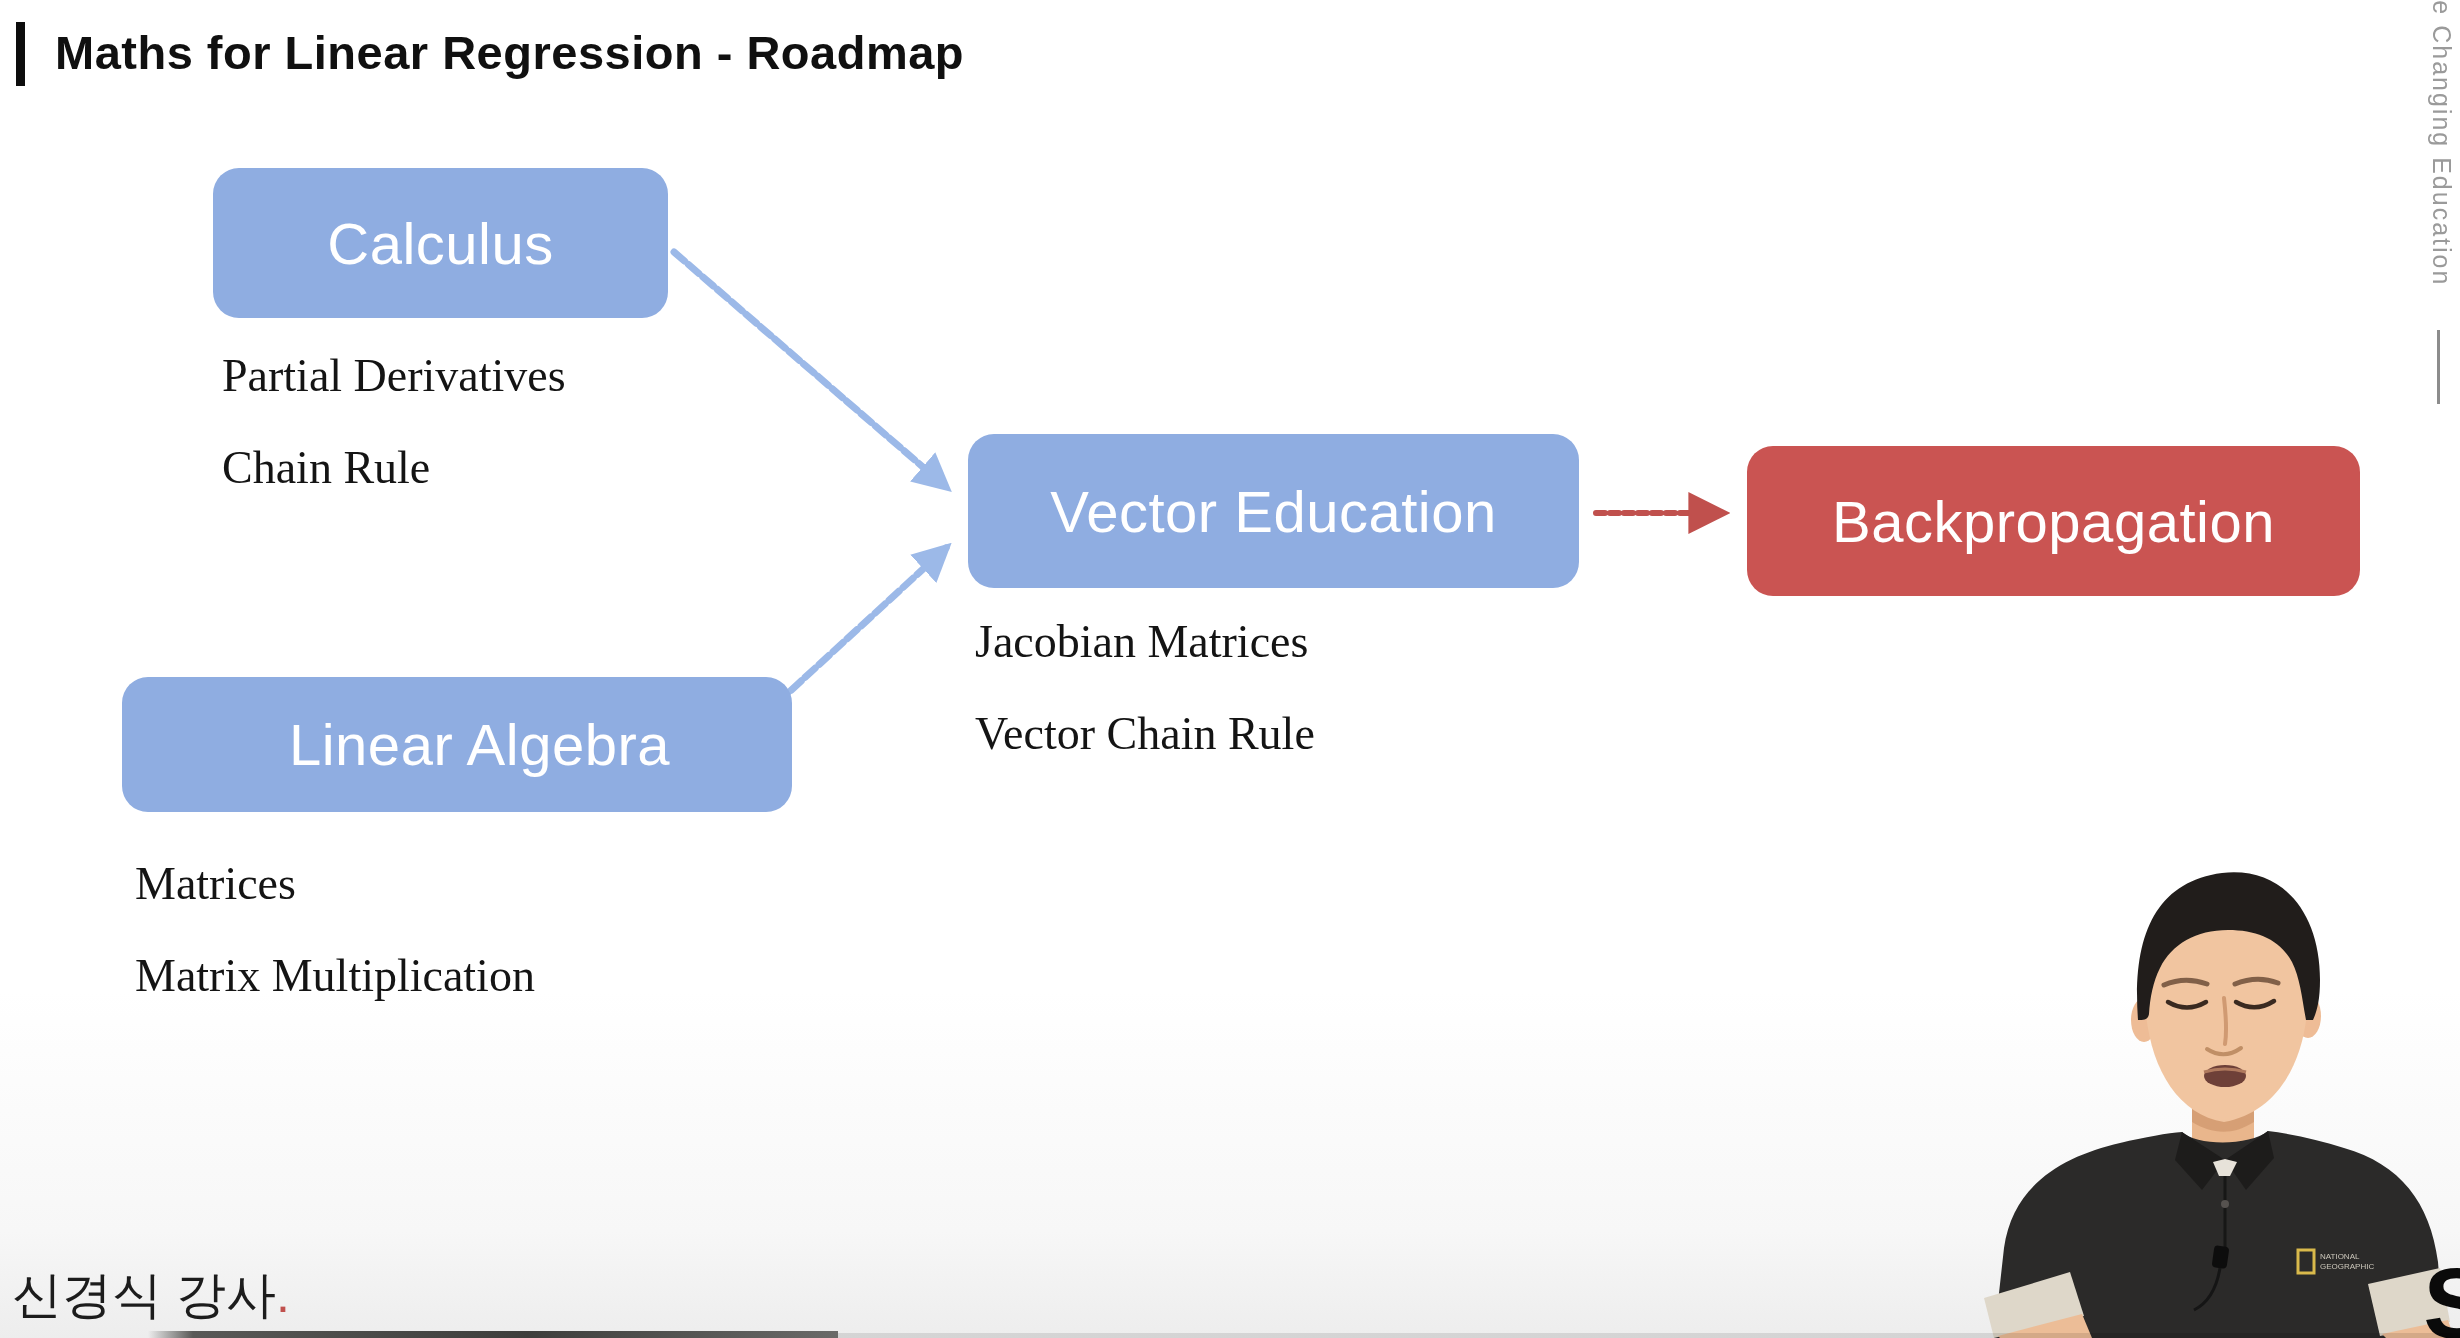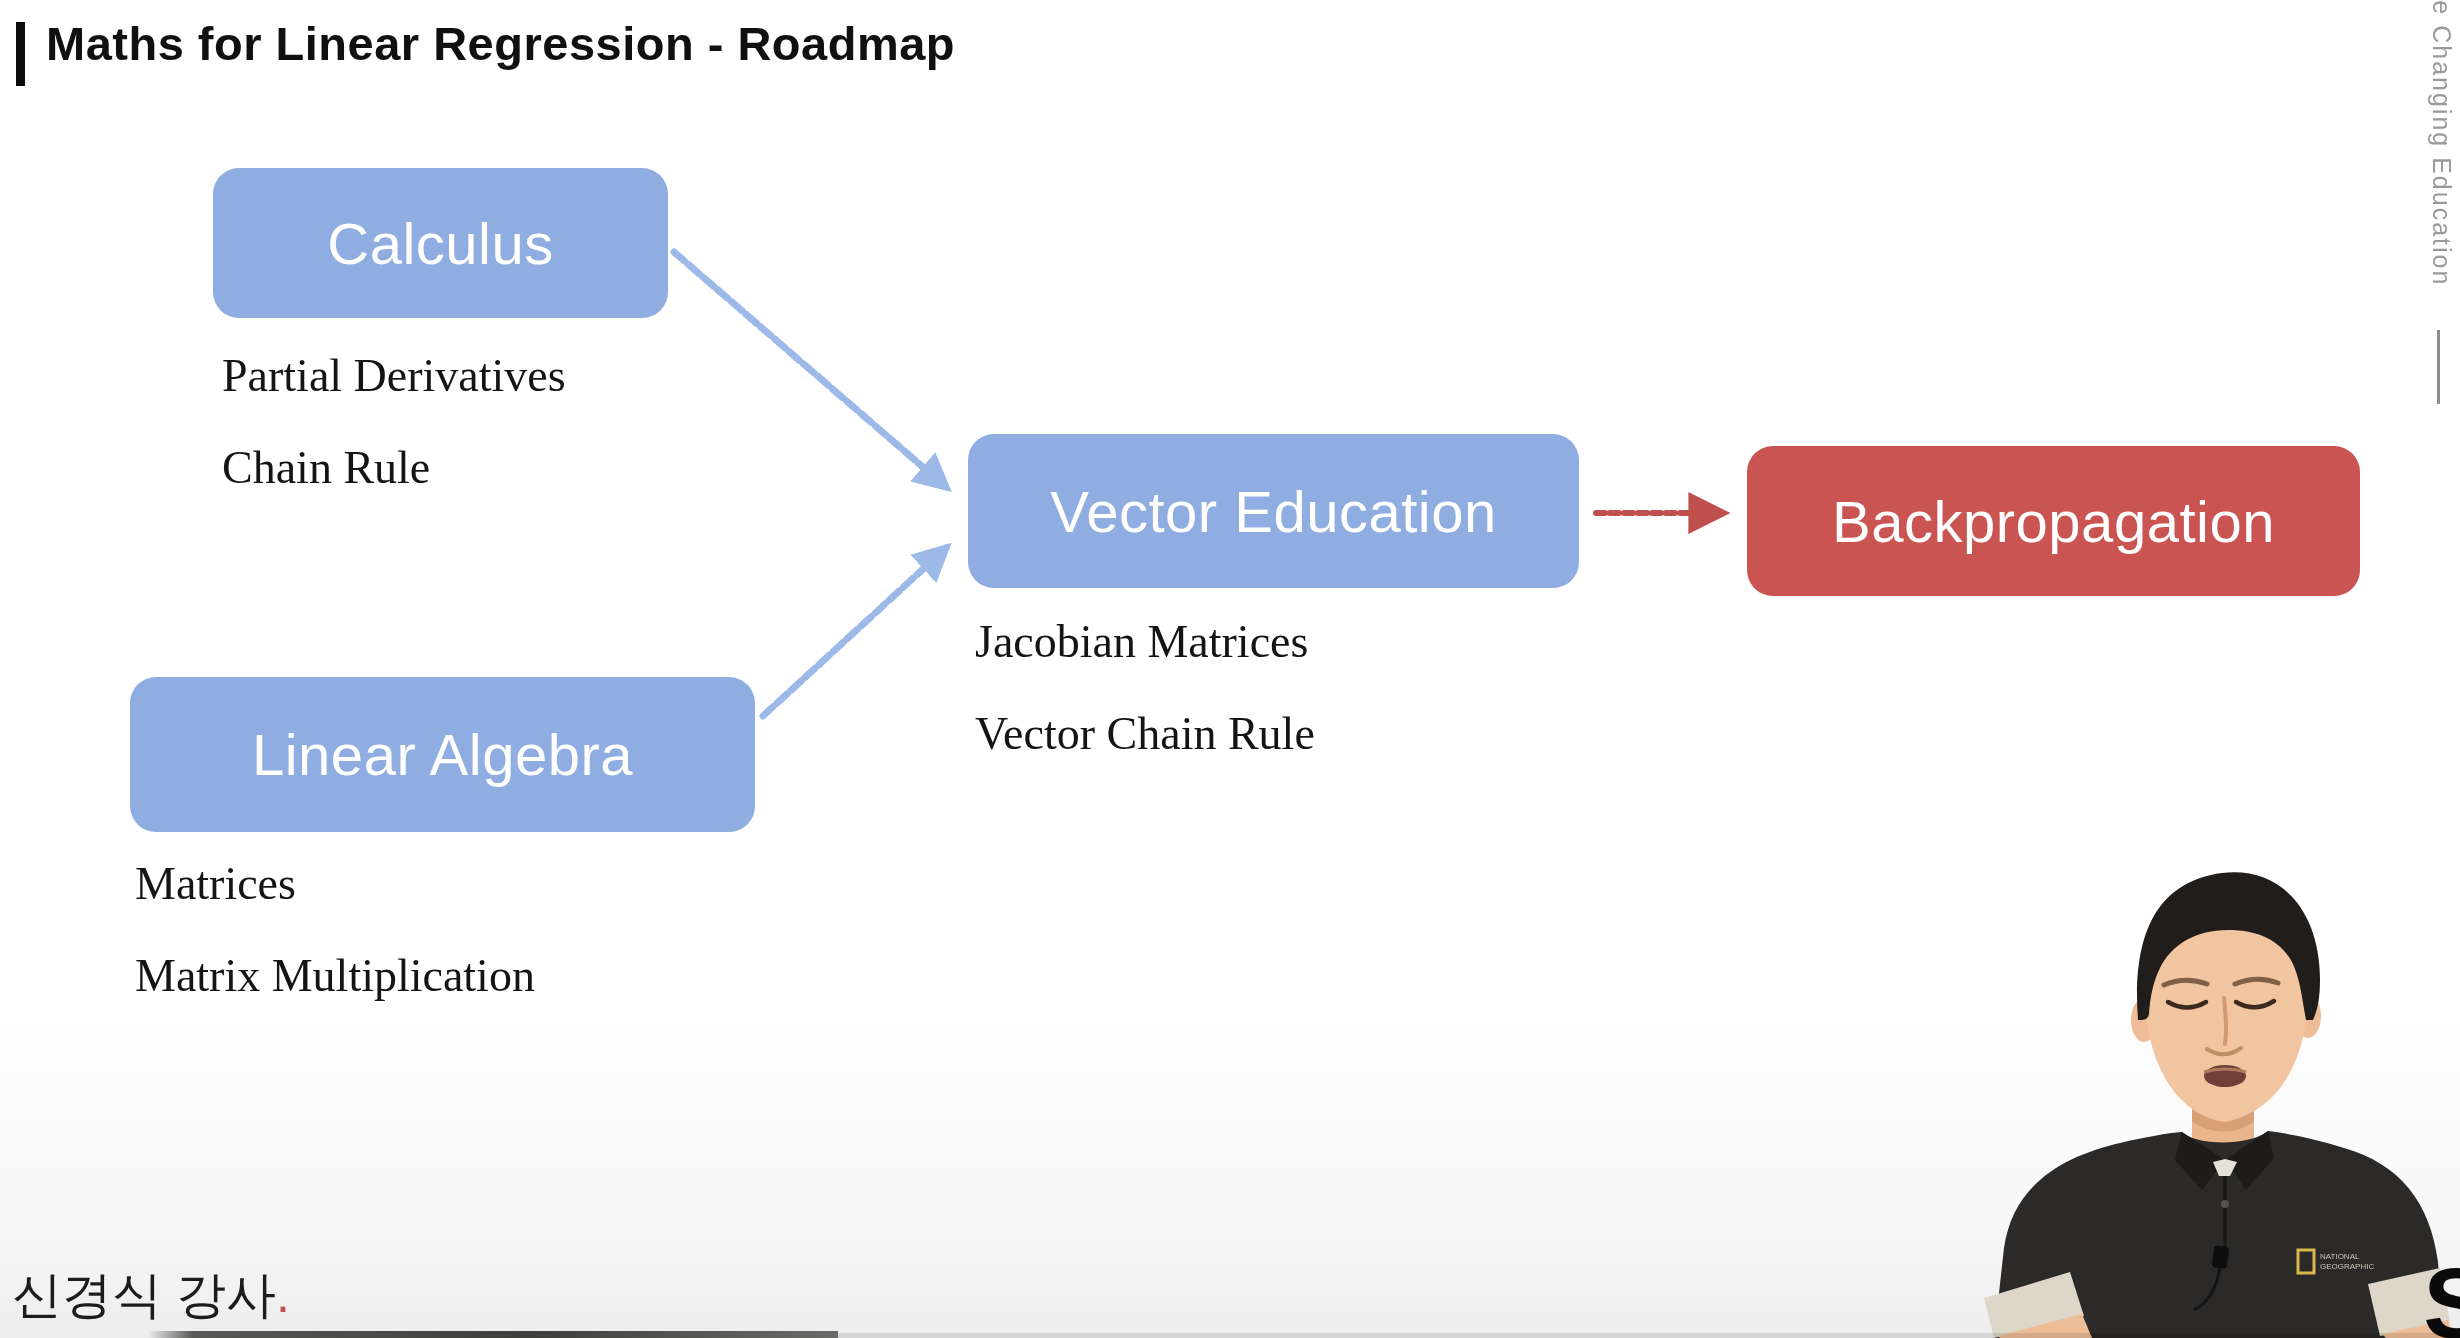--- a/index.html
+++ b/index.html
@@ -10,21 +10,21 @@
   }
   
   .title-accent{position:absolute;left:16px;top:22px;width:9px;height:64px;background:#0d0d0d;z-index:2;}
   .page-title{position:absolute;left:46px;top:16px;font-size:47px;font-weight:700;color:#101010;letter-spacing:.5px;z-index:2;}
   
   .node{position:absolute;display:flex;align-items:center;justify-content:center;
         border-radius:26px;color:#fff;font-size:58px;letter-spacing:.5px;z-index:2;}
   .node-blue{background:#8FADE1;}
   .node-red{background:#CA5452;}
   .node-calculus{left:213px;top:168px;width:455px;height:150px;}
-  .node-linear-algebra{left:130px;top:677px;width:625px;height:155px;}
+  .node-linear-algebra{left:122px;top:677px;width:625px;height:135px;padding-left:45px;}
   .node-vector-calculus{left:968px;top:434px;width:611px;height:154px;}
   .node-backpropagation{left:1747px;top:446px;width:613px;height:150px;}
   
   .topics{position:absolute;font-family:"Liberation Serif",serif;font-size:46px;line-height:92px;color:#141414;z-index:2;white-space:nowrap;}
   .topics-calculus{left:222px;top:330px;}
   .topics-vector-calculus{left:975px;top:596px;}
   .topics-linear-algebra{left:135px;top:838px;}
   .topics div{height:92px;}
   
   .arrows{position:absolute;left:0;top:0;z-index:1;pointer-events:none;}
@@ -57,21 +57,21 @@
       <marker id="ah-red" viewBox="0 0 10 10" refX="8" refY="5" markerWidth="7" markerHeight="7" orient="auto" markerUnits="strokeWidth">
         <path d="M0,0 L10,5 L0,10 Z" fill="#C0504D"></path>
       </marker>
     </defs>
     <line x1="674" y1="252" x2="946" y2="487" stroke="#9CB9E8" stroke-width="7" stroke-linecap="round" stroke-dasharray="14 5" marker-end="url(#ah-blue)"></line>
     <line x1="763" y1="716" x2="946" y2="548" stroke="#9CB9E8" stroke-width="7" stroke-linecap="round" stroke-dasharray="14 5" marker-end="url(#ah-blue)"></line>
     <line x1="1596" y1="513" x2="1722" y2="513" stroke="#C0504D" stroke-width="6" stroke-linecap="round" stroke-dasharray="9 5" marker-end="url(#ah-red)"></line>
   </svg>
 
   <div class="title-accent"></div>
-  <h1 class="page-title" style="margin:0;">Maths for Linear Regression - Roadmap</h1>
+  <h1 class="page-title" style="margin:9px;">Maths for Linear Regression - Roadmap</h1>
 
   <div class="node node-blue node-calculus">
     <span>Calculus</span>
   </div>
   <div class="node node-blue node-linear-algebra">
     <span>Linear Algebra</span>
   </div>
   <div class="node node-blue node-vector-calculus">
     <span>Vector Education</span>
   </div>

